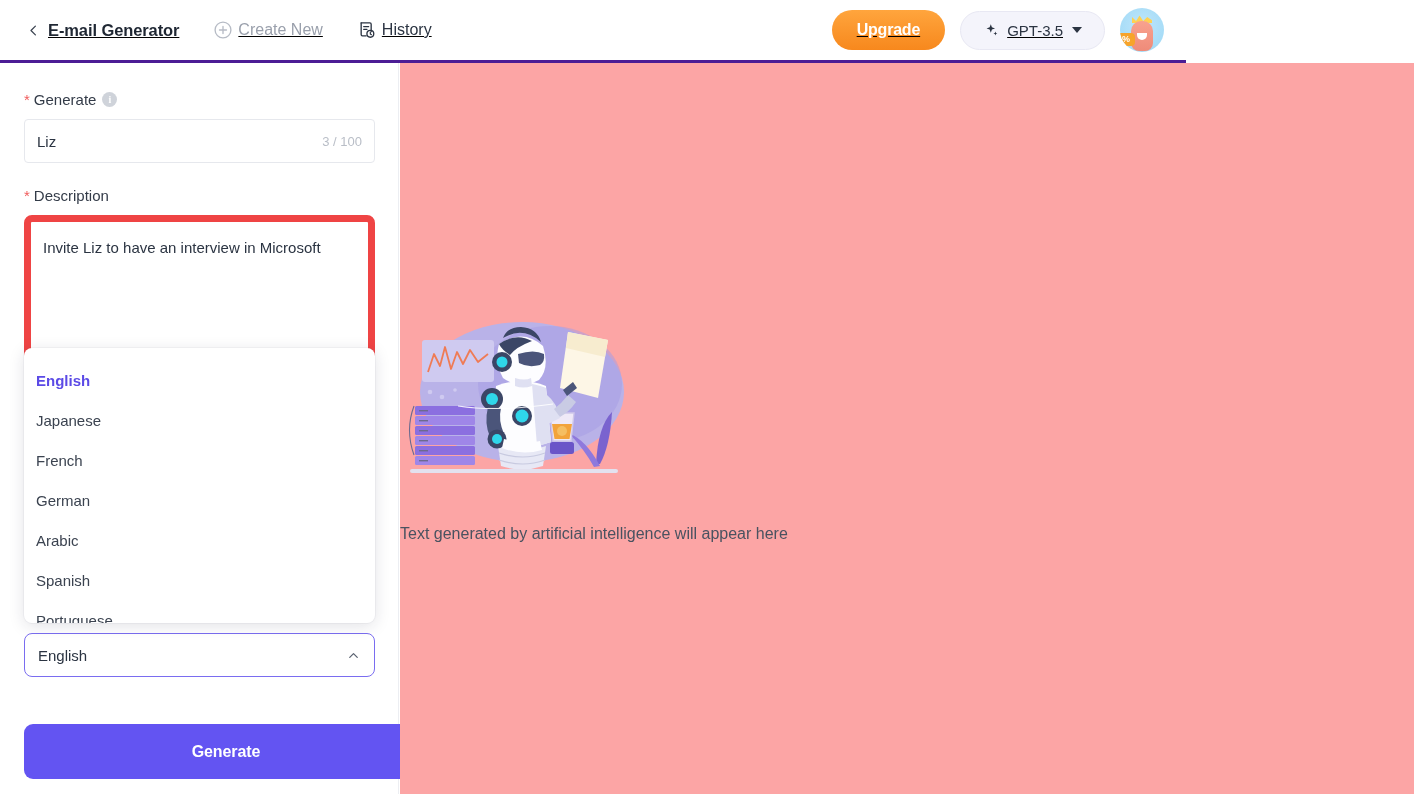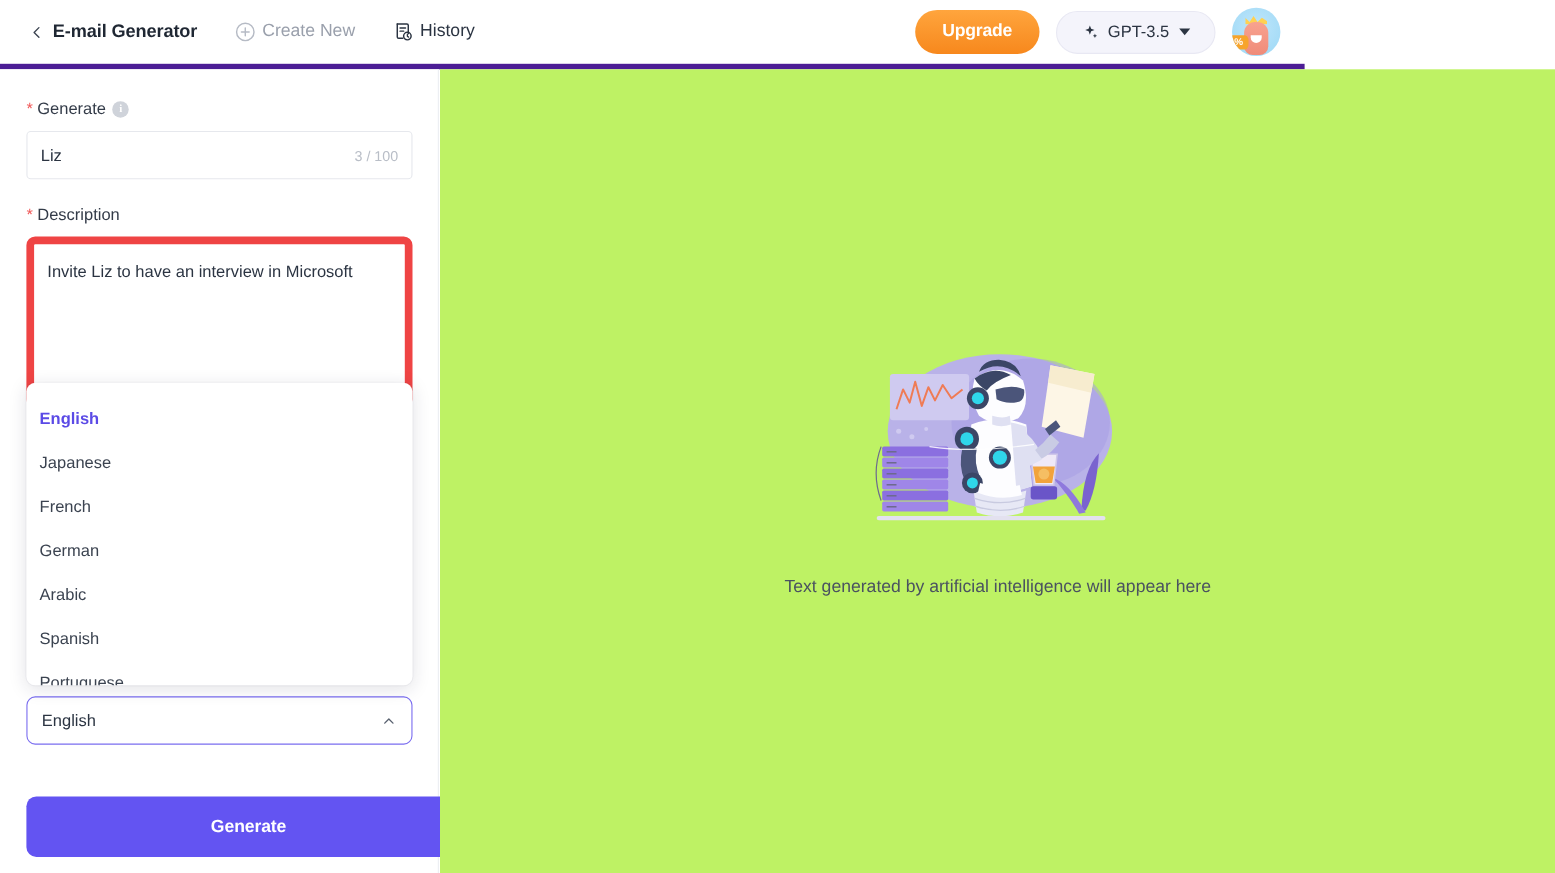--- a/index.html
+++ b/index.html
@@ -8,22 +8,22 @@
     font-family: "Liberation Sans", sans-serif;
     background: #ffffff;
     overflow: hidden;
   }
 
   
   .header {
     position: absolute; top: 0; left: 0;
     width: 1186px; height: 63px;
     background: #ffffff;
-    border-bottom: 5px solid #4c1d95;
-    display: flex; align-items: center;
+    border-bottom: 3px solid #4c1d95;
+    display: flex; align-items: center; text-decoration: underline;
   }
   .back-chevron {
     margin-left: 22px; width: 22px; height: 22px;
     display: flex; align-items: center; justify-content: center;
     cursor: pointer;
   }
   .page-title {
     margin-left: 4px;
     font-size: 16.5px; font-weight: bold; color: #1f2733;
     letter-spacing: -0.1px;
@@ -84,22 +84,22 @@
 
   
   .body-wrap { position: absolute; top: 63px; left: 0; width: 1414px; height: 731px; }
   .left-panel {
     position: absolute; left: 0; top: 0; width: 399px; height: 731px;
     background: #ffffff; border-right: 1px solid #eceef2;
     padding: 0 24px;
   }
   .right-panel {
     position: absolute; left: 400px; top: 0; width: 1014px; height: 731px;
-    background: #bef264;
-    display: flex; flex-direction: column; align-items: center; justify-content: center;
+    background: #fca5a5;
+    display: flex; flex-direction: column; align-items: flex-start; justify-content: center;
   }
 
   
   .field-label {
     display: flex; align-items: center; gap: 6px;
     font-size: 15px; color: #333b48;
   }
   .req-star { color: #f05b5b; font-size: 15px; line-height: 1; margin-right: -2px; }
   .info-icon {
     width: 15px; height: 15px; border-radius: 50%;

